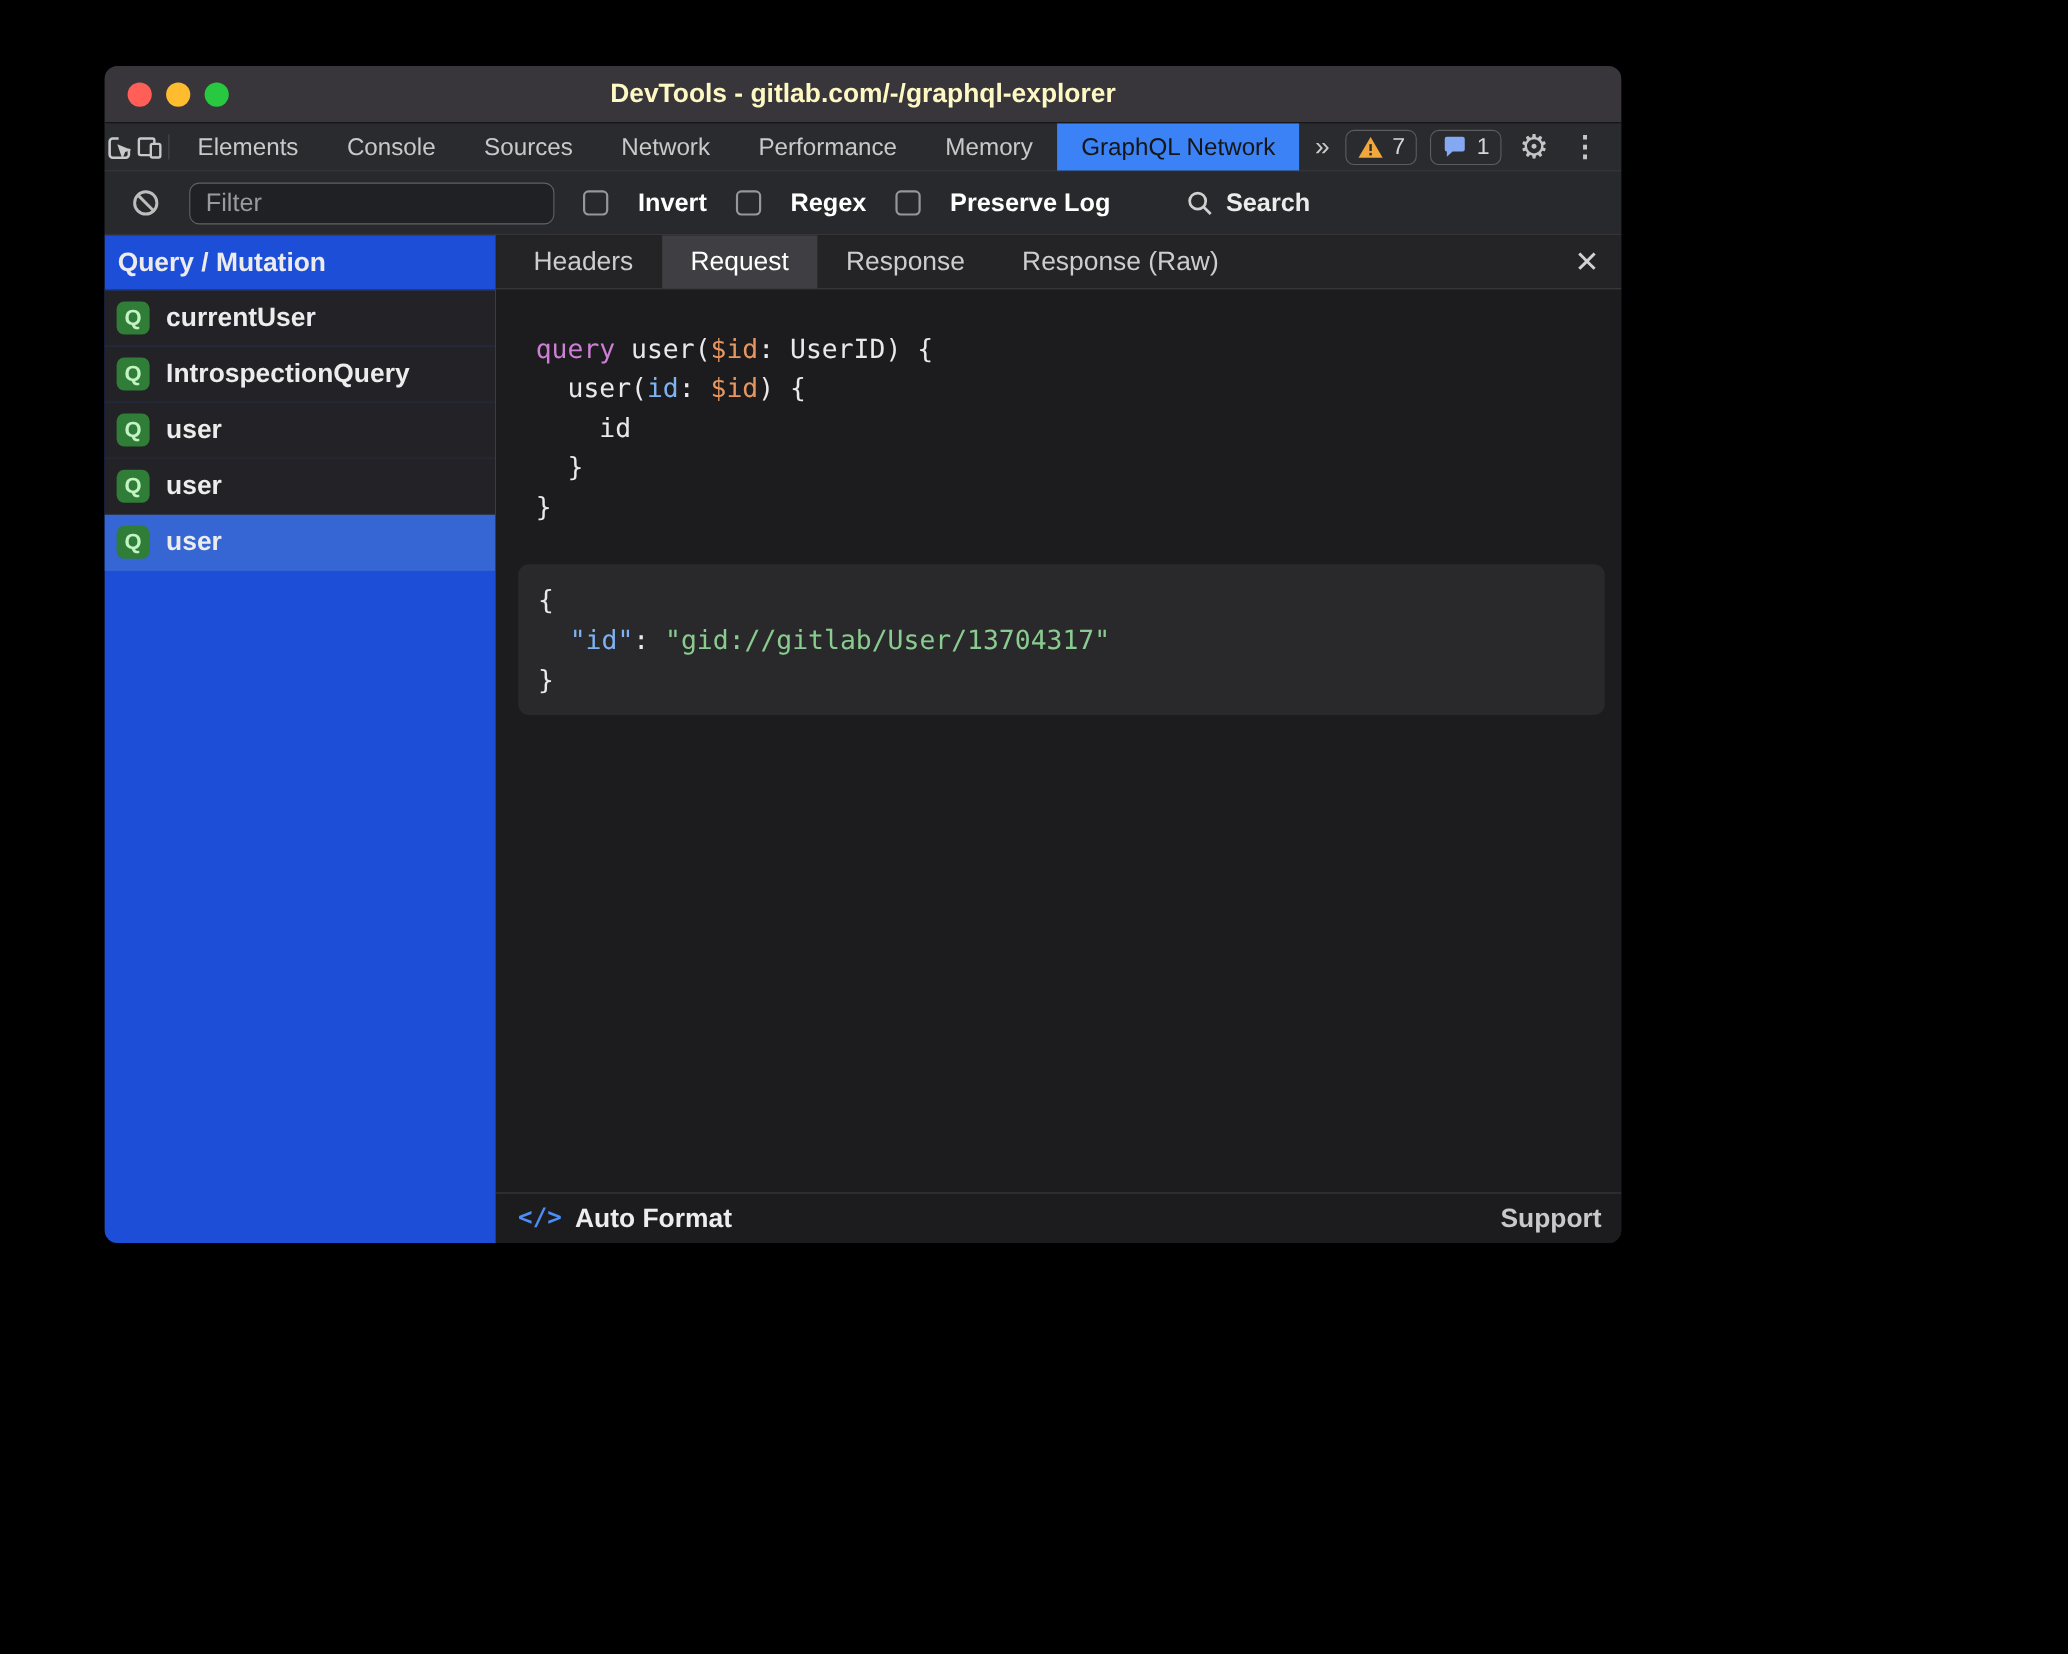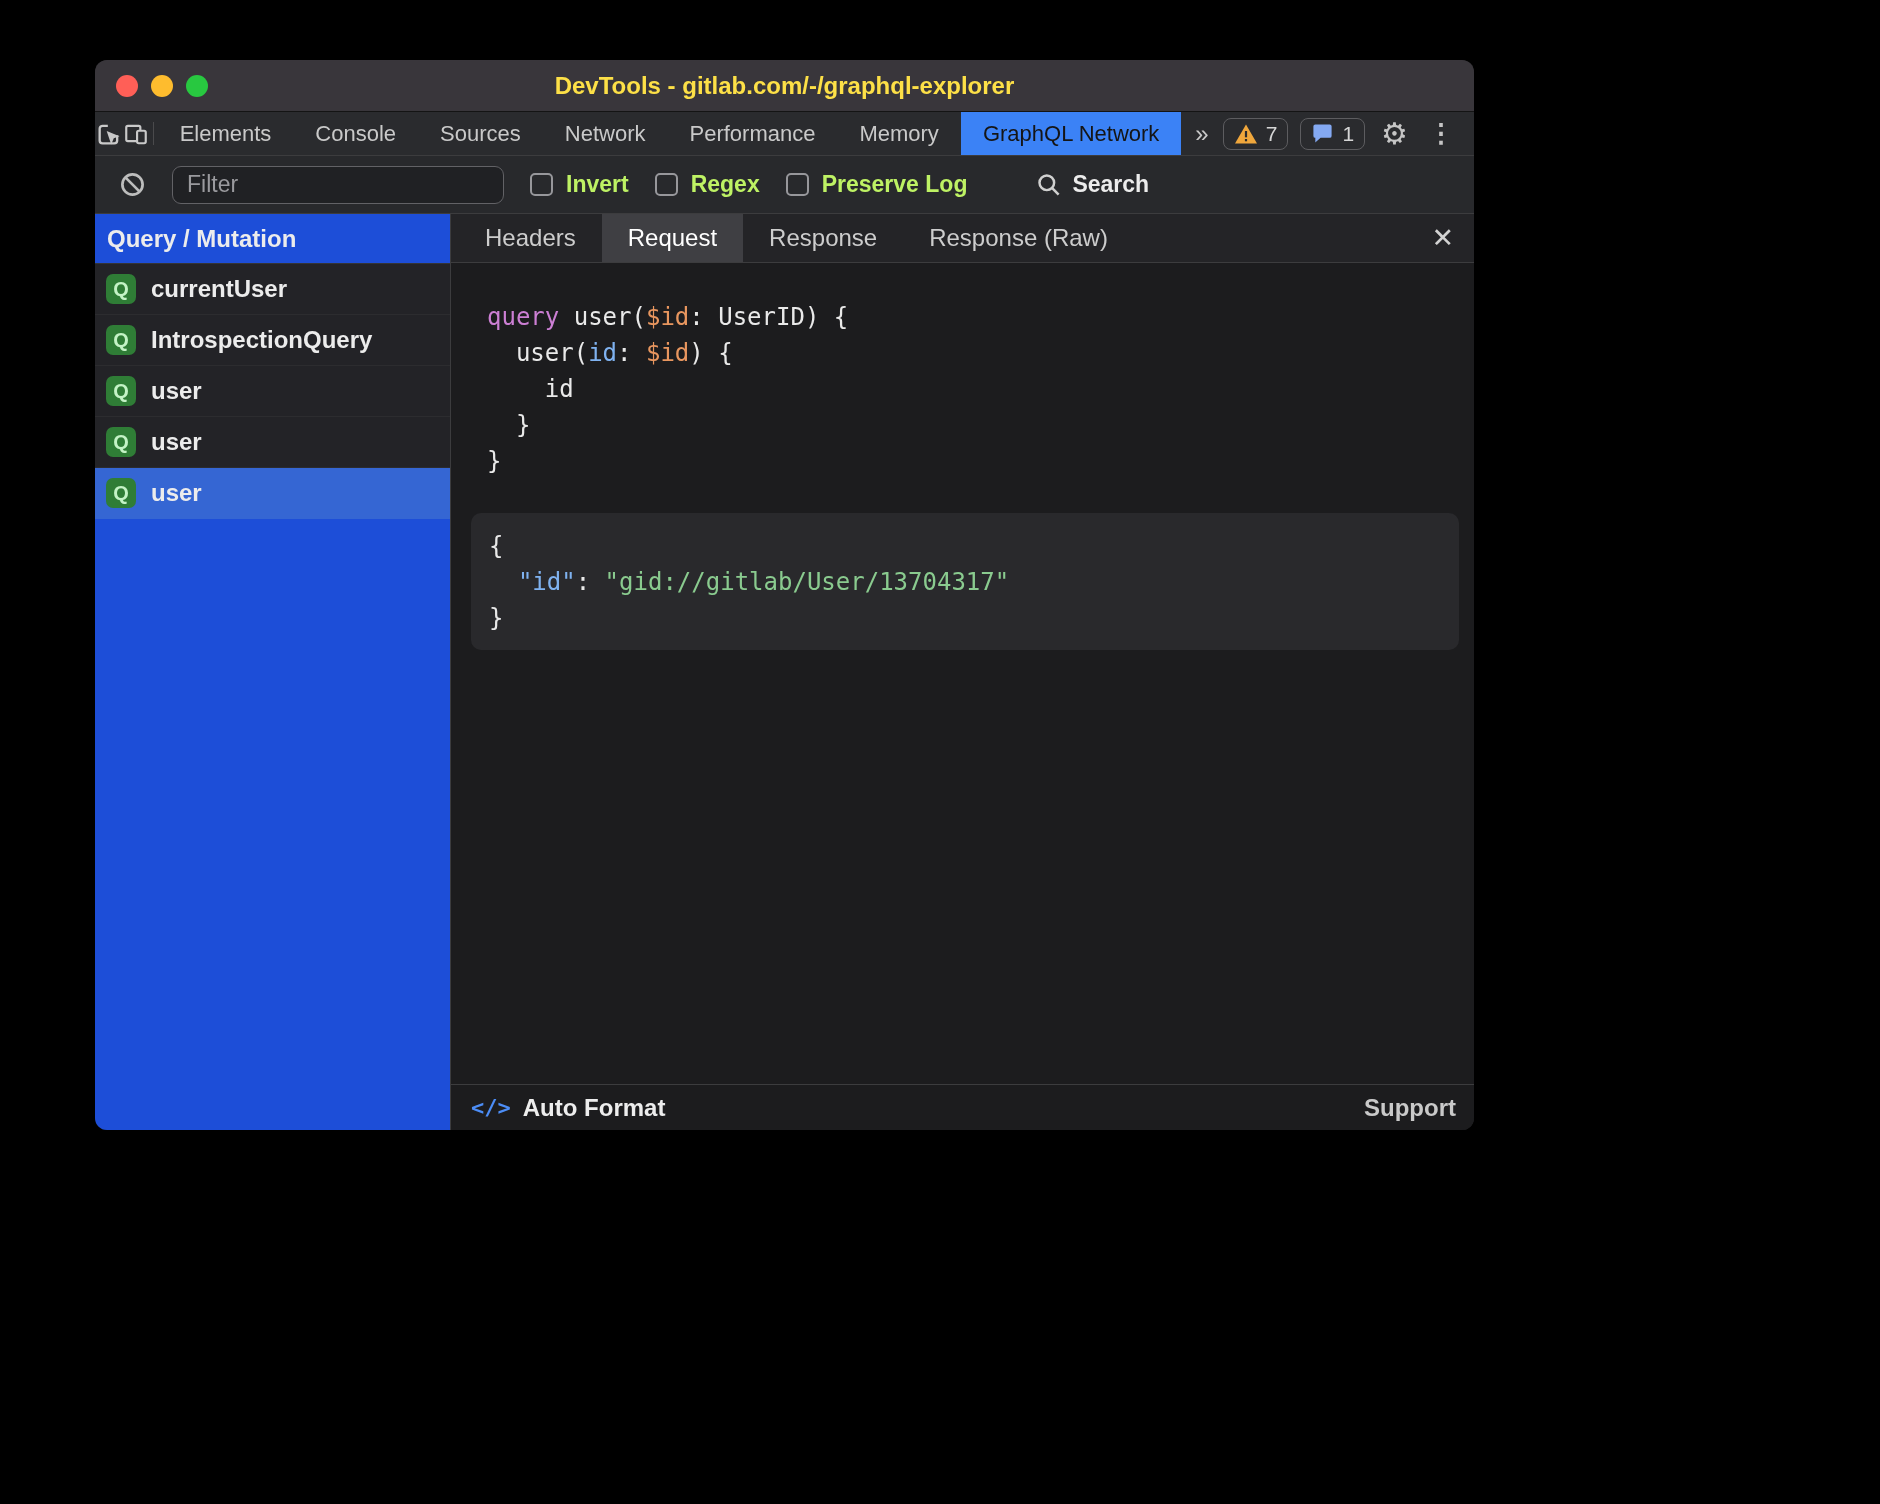--- a/index.html
+++ b/index.html
@@ -11,21 +11,21 @@
     display:flex; flex-direction:column;
     box-shadow:0 20px 60px rgba(0,0,0,.7);
   }
 
   
   .titlebar {
     height:52px; background:#39363b; flex:0 0 auto; position:relative;
     display:flex; align-items:center; justify-content:center;
     border-bottom:1px solid #141414;
   }
-  .titlebar .title { color:#fde047; font-size:24px; font-weight:700; }
+  .titlebar .title { color:#fef9c3; font-size:24px; font-weight:700; }
   .traffic { position:absolute; left:21px; top:0; height:100%; display:flex; align-items:center; gap:13px; }
   .light { width:22px; height:22px; border-radius:50%; }
   .light.red { background:#ff5f57; }
   .light.yellow { background:#febc2e; }
   .light.green { background:#28c840; }
 
   
   .devtools-tabs {
     height:44px; flex:0 0 auto; background:#2a2b2e; display:flex; align-items:stretch;
     border-bottom:1px solid #3c3c3e; color:#c9c9c9; font-size:22px;
@@ -47,21 +47,21 @@
   .filter-row {
     height:58px; flex:0 0 auto; background:#28292c; display:flex; align-items:center;
     gap:26px; padding:0 24px; border-bottom:1px solid #3c3c3e;
   }
   .filter-input {
     width:332px; height:38px; background:#202124; border:1.5px solid #626266;
     border-radius:9px; color:#e8e8e8; font-size:23px; padding:0 14px; outline:none;
     font-family:"Liberation Sans", sans-serif;
   }
   .filter-input::placeholder { color:#9a9a9e; }
-  .check-group { display:flex; align-items:center; gap:13px; color:#bef264; font-size:23px; font-weight:700; white-space:nowrap; }
+  .check-group { display:flex; align-items:center; gap:27px; color:#ffffff; font-size:23px; font-weight:700; white-space:nowrap; }
   .checkbox { width:23px; height:23px; border:2.5px solid #97979b; border-radius:5px; background:transparent; }
   .search-group { display:flex; align-items:center; gap:10px; color:#ececec; font-size:23px; font-weight:700; margin-left:42px; }
 
   
   .main { flex:1; display:flex; min-height:0; }
 
   .sidebar { width:356px; flex:0 0 auto; background:#1d4ed8; border-right:1px solid #3c3c3e; display:flex; flex-direction:column; }
   .sidebar-header {
     height:50px; flex:0 0 auto; display:flex; align-items:center; padding:0 12px;
     color:#ececec; font-size:24px; font-weight:700; border-bottom:1px solid #343437;

